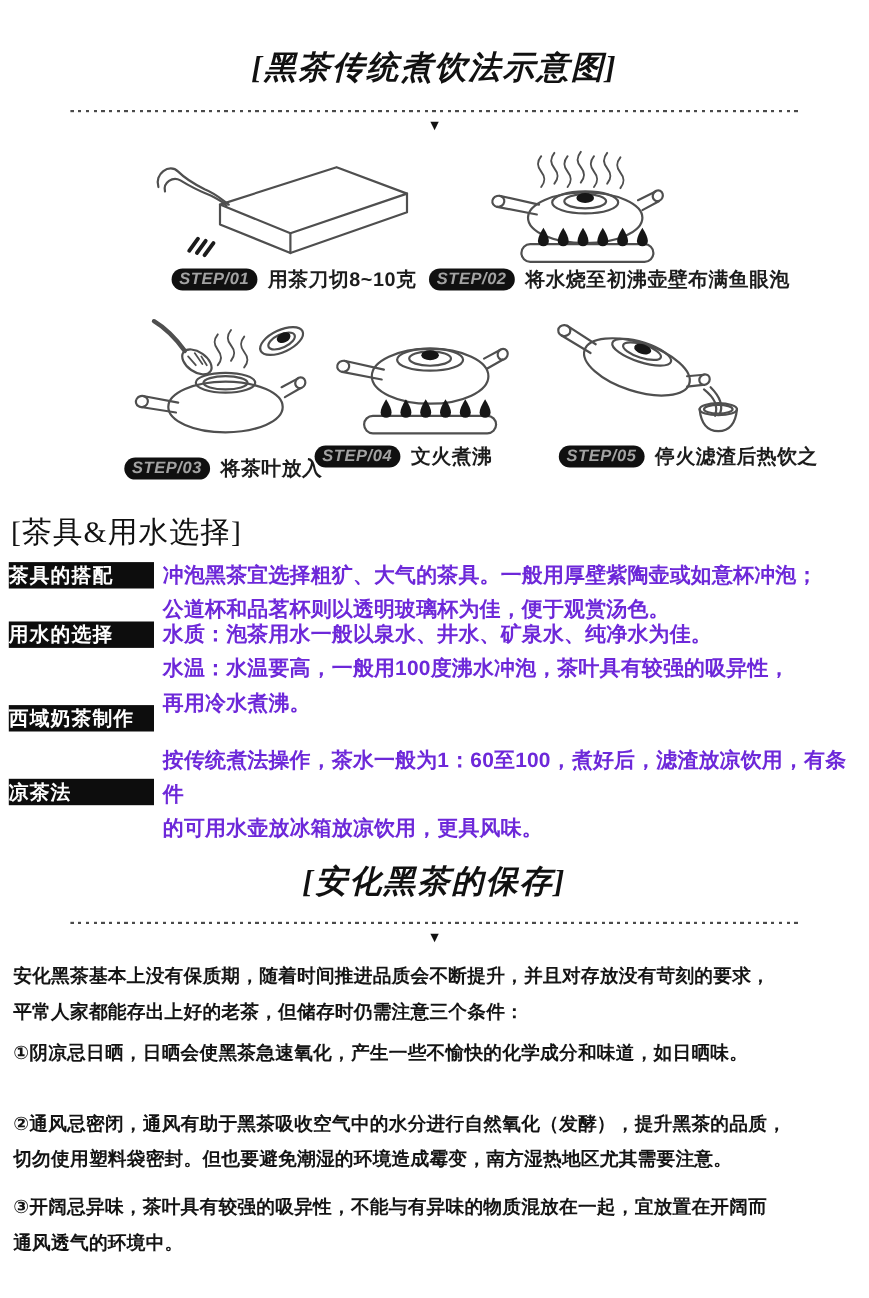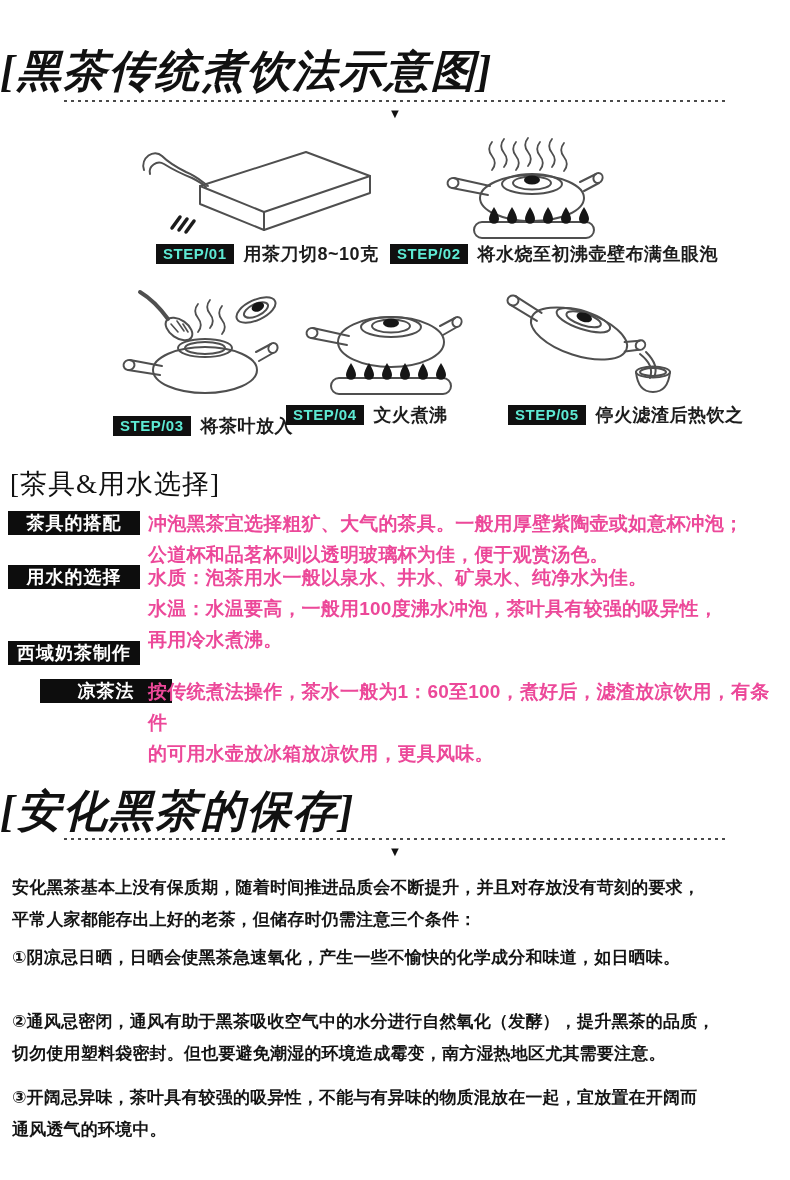--- a/index.html
+++ b/index.html
@@ -1,41 +1,41 @@
 <!DOCTYPE html>
 <html><head>
 <meta charset="utf-8">
 <style>
   html,body{margin:0;padding:0;background:#ffffff;}
   .canvas{position:relative;width:790px;height:1180px;background:#ffffff;overflow:hidden;
           font-family:"Liberation Sans","DejaVu Sans",sans-serif;color:#1a1a1a;}
   .abs{position:absolute;}
 
-  .big-title{left:0;right:0;text-align:left;font-family:"Liberation Serif","DejaVu Serif",serif;
-             font-weight:bold;font-style:italic;font-size:44px;letter-spacing:2px;color:#111;}
+  .big-title{left:0;right:0;text-align:center;font-family:"Liberation Serif","DejaVu Serif",serif;
+             font-weight:bold;font-style:italic;font-size:29px;letter-spacing:2px;color:#111;}
   .dash-line{left:64px;right:64px;height:2px;
              background:repeating-linear-gradient(90deg,#4a4a4a 0 3px,transparent 3px 7px);}
   .tri{left:0;right:0;text-align:center;font-size:13px;color:#111;line-height:13px;}
 
   .art svg{display:block;width:100%;height:100%;}
   .art path,.art ellipse,.art line,.art rect{vector-effect:non-scaling-stroke;}
 
   .cap-item{display:flex;align-items:center;gap:10px;white-space:nowrap;}
-  .step-badge{background:#101010;color:#5eead4;border-radius:0;padding:1px 7px 2px 7px;
-              font-weight:bold;font-size:15px;letter-spacing:.5px;
+  .step-badge{background:#101010;color:#a3a3a3;border-radius:10px;padding:1px 7px 2px 7px;
+              font-weight:bold;font-style:italic;font-size:15px;letter-spacing:.5px;
               font-family:"Liberation Sans",sans-serif;}
   .step-cap{font-size:18px;font-weight:700;color:#1c1c1c;letter-spacing:.5px;}
 
   .sec-heading{left:10px;font-family:"Liberation Serif","DejaVu Serif",serif;
                font-size:27px;color:#111;letter-spacing:1px;}
 
-  .label-badge{left:8px;width:132px;height:24px;line-height:24px;text-align:center;
+  .label-badge{left:8px;width:132px;height:24px;line-height:24px;
                background:#0d0d0d;color:#fff;font-size:18px;font-weight:700;letter-spacing:1px;}
   .row-text{left:148px;width:634px;font-size:19px;line-height:31px;font-weight:600;
-            color:#ec4899;white-space:pre-line;letter-spacing:.2px;}
+            color:#6d28d9;white-space:pre-line;letter-spacing:.2px;}
 
   .para{left:12px;width:768px;font-size:17px;line-height:32px;font-weight:700;
         color:#141414;white-space:pre-line;letter-spacing:.2px;}
 </style>
 </head>
 <body>
 
 <div class="canvas">
 
   <div class="abs big-title" style="top:42px;">[黑茶传统煮饮法示意图]</div>
@@ -202,21 +202,21 @@
   <div class="abs row-text" style="top:508px;">冲泡黑茶宜选择粗犷、大气的茶具。一般用厚壁紫陶壶或如意杯冲泡；
 公道杯和品茗杯则以透明玻璃杯为佳，便于观赏汤色。</div>
 
   <div class="abs label-badge" style="top:565px;">用水的选择</div>
   <div class="abs row-text" style="top:562px;">水质：泡茶用水一般以泉水、井水、矿泉水、纯净水为佳。
 水温：水温要高，一般用100度沸水冲泡，茶叶具有较强的吸异性，
 再用冷水煮沸。</div>
 
   <div class="abs label-badge" style="top:641px;">西域奶茶制作</div>
 
-  <div class="abs label-badge" style="top:679px;margin-left:32px;">凉茶法</div>
+  <div class="abs label-badge" style="top:708px;">凉茶法</div>
   <div class="abs row-text" style="top:676px;">按传统煮法操作，茶水一般为1：60至100，煮好后，滤渣放凉饮用，有条件
 的可用水壶放冰箱放凉饮用，更具风味。</div>
 
   <div class="abs big-title" style="top:782px;">[安化黑茶的保存]</div>
   <div class="abs dash-line" style="top:838px;"></div>
   <div class="abs tri" style="top:845px;">▼</div>
 
   <div class="abs para" style="top:872px;">安化黑茶基本上没有保质期，随着时间推进品质会不断提升，并且对存放没有苛刻的要求，
 平常人家都能存出上好的老茶，但储存时仍需注意三个条件：</div>
   <div class="abs para" style="top:942px;">①阴凉忌日晒，日晒会使黑茶急速氧化，产生一些不愉快的化学成分和味道，如日晒味。</div>

